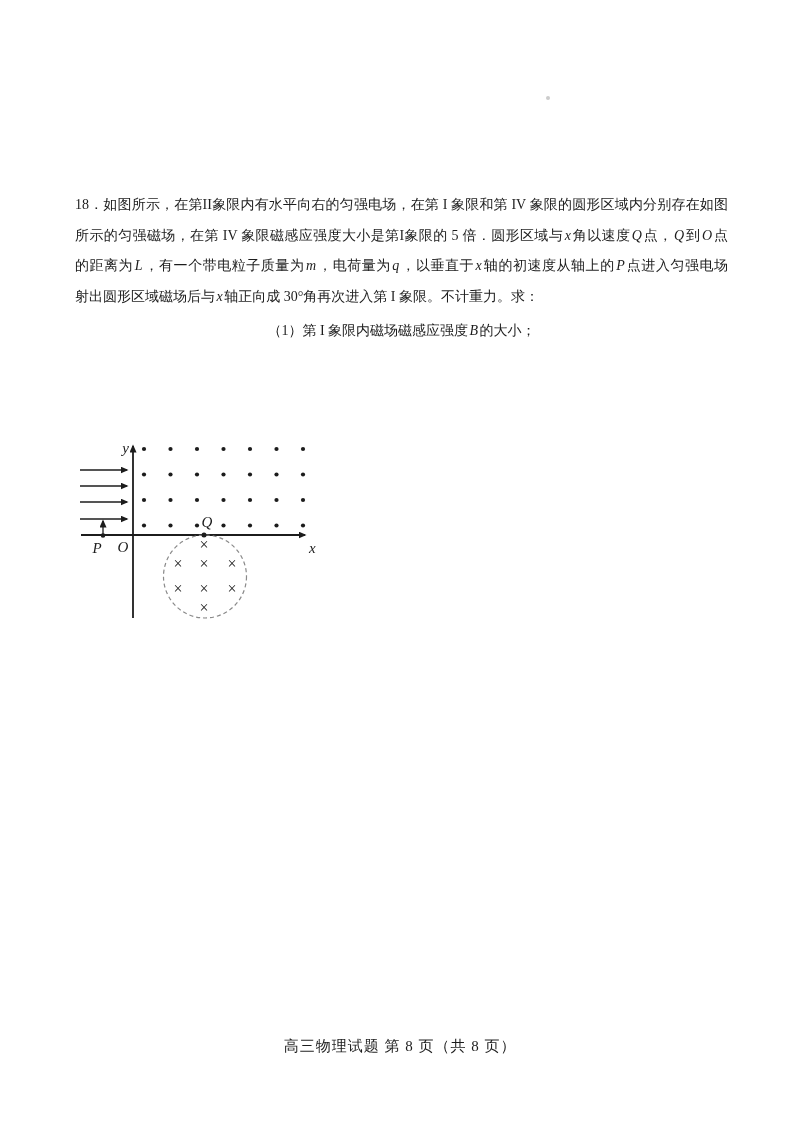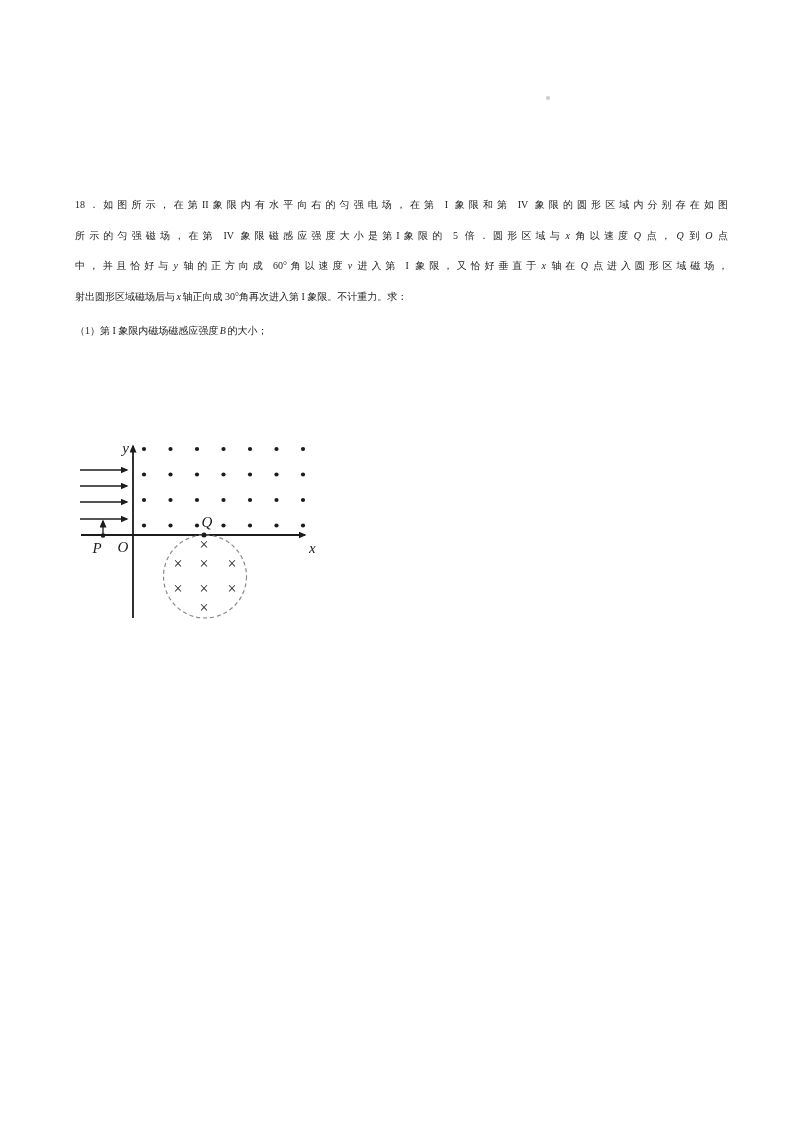--- a/index.html
+++ b/index.html
@@ -11,36 +11,36 @@
     font-family:"Liberation Serif","DejaVu Serif",serif;
     color:#1c1c1c;
     overflow:hidden;
   }
   .artifact-dot{
     position:absolute;left:546px;top:96px;width:4px;height:4px;
     background:#cccccc;border-radius:50%;
   }
   .problem{
     position:absolute;left:75px;top:190px;width:653px;
-    font-size:10px;
+    font-size:14px;
   }
   .line{
     line-height:30.5px;
     white-space:nowrap;
   }
   .line.justify{
     white-space:normal;
     text-align:justify;
     text-align-last:justify;
   }
   .subq{
     line-height:32.6px;
     white-space:nowrap;
   }
-  .subq.first{margin-top:3px;}
+  .subq.first{margin-top:3px;text-align:center;}
   .var{
     font-style:italic;
     font-family:"Liberation Serif","DejaVu Serif",serif;
     padding:0 1.5px;
   }
   .diagram{
     position:absolute;left:75px;top:434px;
   }
   .diagram text{
     font-family:"Liberation Serif","DejaVu Serif",serif;
@@ -63,21 +63,21 @@
 </head>
 <body>
 
 <div class="page">
 
   <div class="artifact-dot"></div>
 
   <div class="problem">
     <div class="line justify"><span>18．如图所示，在第II象限内有水平向右的匀强电场，在第 I 象限和第 IV 象限的圆形区域内分别存在如图</span></div>
     <div class="line justify"><span>所示的匀强磁场，在第 IV 象限磁感应强度大小是第I象限的 5 倍．圆形区域与</span><span class="var">x</span><span>角以速度</span><span class="var">Q</span><span>点，</span><span class="var">Q</span><span>到</span><span class="var">O</span><span>点</span></div>
-    <div class="line justify"><span>中，并且恰好与</span><span class="var">y</span><span>轴的正方向成 60°角以速度</span><span class="var">v</span><span>进入第 I 象限，又恰好垂直于</span><span class="var">x</span><span>轴在</span><span class="var">Q</span><span>点进入圆形区域磁场，</span></div>
+    <div class="line justify"><span>的距离为</span><span class="var">L</span><span>，有一个带电粒子质量为</span><span class="var">m</span><span>，电荷量为</span><span class="var">q</span><span>，以垂直于</span><span class="var">x</span><span>轴的初速度从轴上的</span><span class="var">P</span><span>点进入匀强电场</span></div>
     <div class="line"><span>射出圆形区域磁场后与</span><span class="var">x</span><span>轴正向成 30°角再次进入第 I 象限。不计重力。求：</span></div>
     <div class="subq first"><span>（1）第 I 象限内磁场磁感应强度</span><span class="var">B</span><span>的大小；</span></div>
   </div>
 
   <svg class="diagram" width="262" height="196" viewBox="0 0 262 196" xmlns="http://www.w3.org/2000/svg">
     <defs>
       <marker id="arrowhead" markerWidth="9" markerHeight="8" refX="6.5" refY="3.5" orient="auto" markerUnits="userSpaceOnUse">
         <path d="M0,0 L8,3.5 L0,7 Z" fill="#1c1c1c"></path>
       </marker>
     </defs>
@@ -141,14 +141,15 @@
     <circle cx="28" cy="101.5" r="2.3" fill="#1c1c1c"></circle>
     <circle cx="129" cy="101" r="2.5" fill="#1c1c1c"></circle>
 
     <text class="axis-label" x="54" y="19" text-anchor="end">y</text>
     <text class="axis-label" x="234" y="119" text-anchor="start">x</text>
     <text class="axis-label" x="48" y="118" text-anchor="middle">O</text>
     <text class="axis-label" x="22" y="119" text-anchor="middle">P</text>
     <text class="axis-label" x="132" y="93" text-anchor="middle">Q</text>
   </svg>
 
+  <div class="footer">高三物理试题 第 8 页（共 8 页）</div>
 
 </div>
 
 </body></html>

